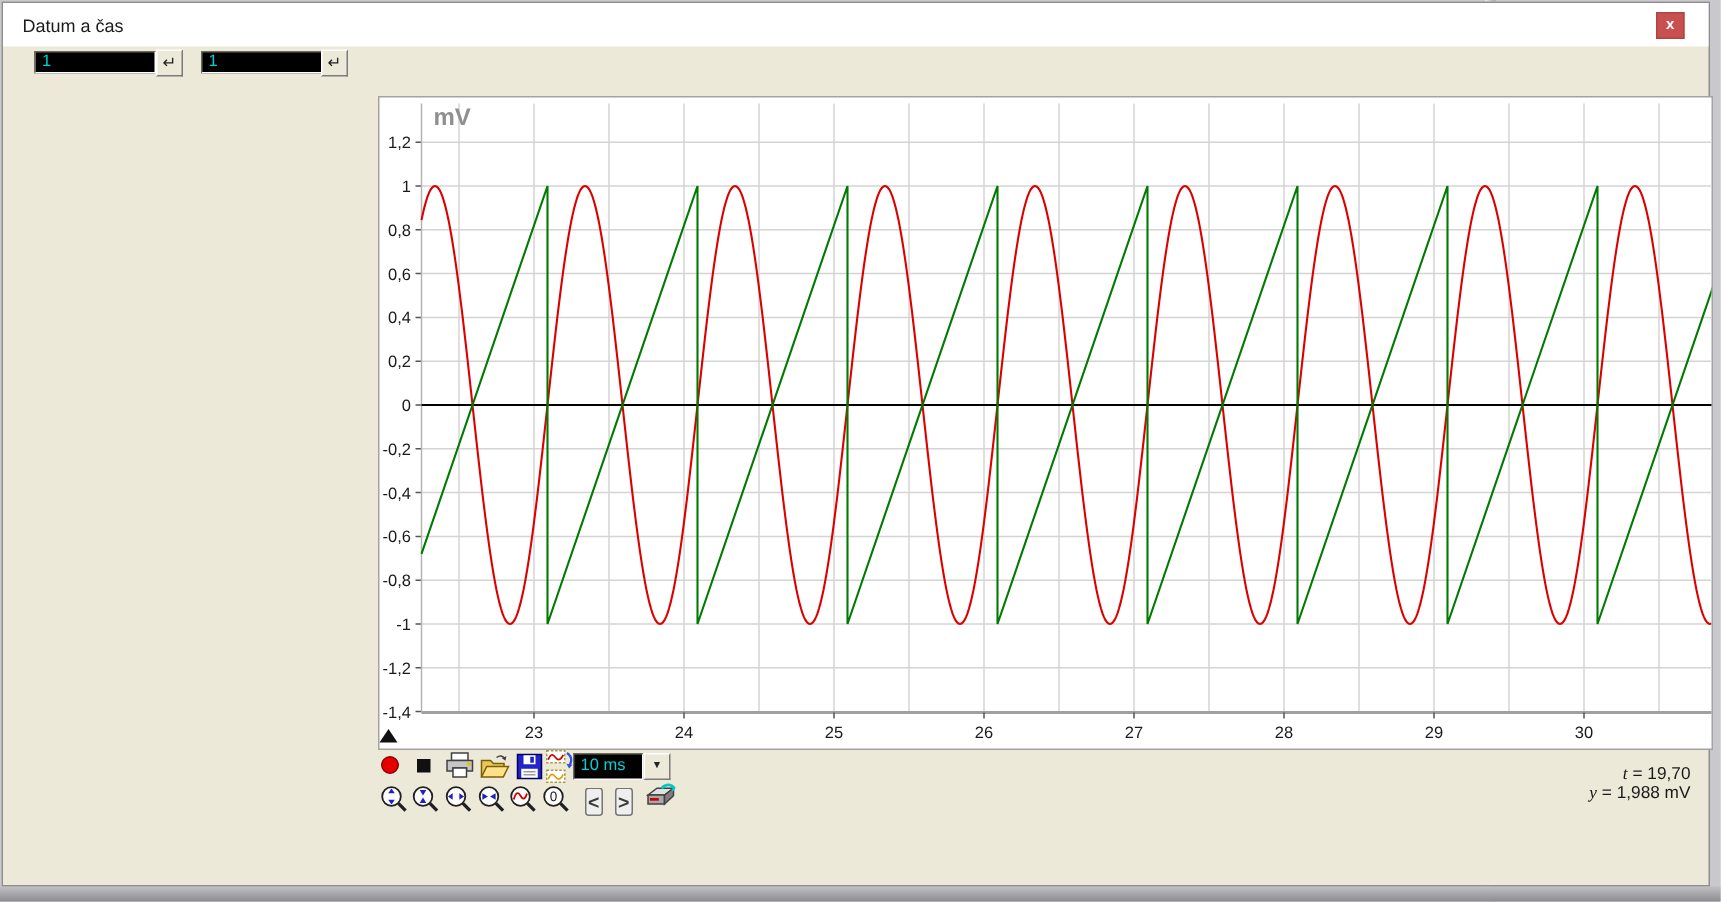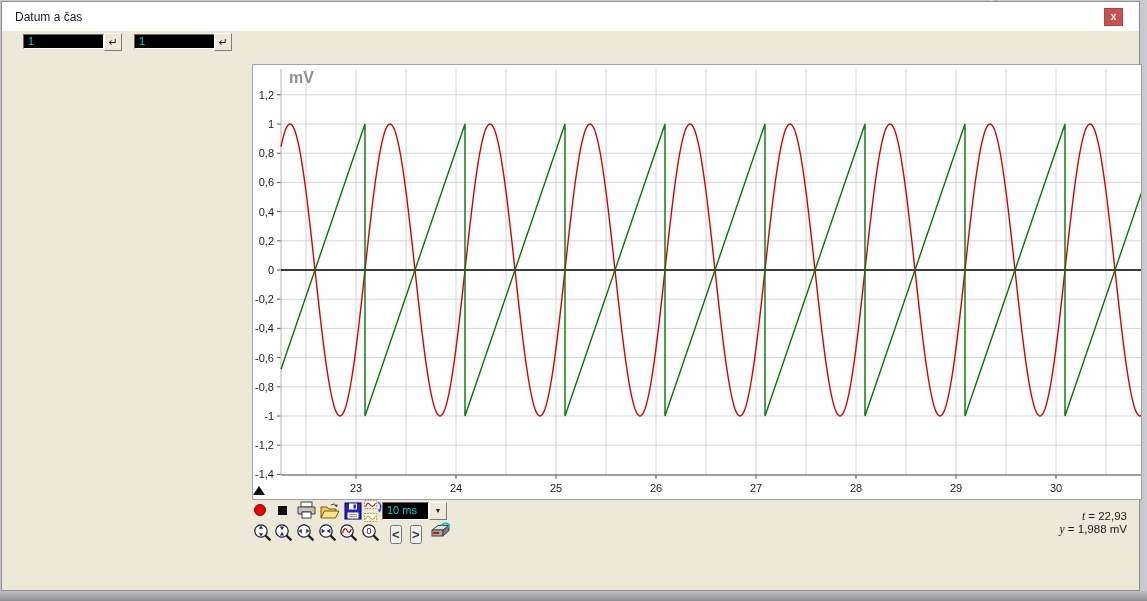--- a/index.html
+++ b/index.html
@@ -278,21 +278,21 @@
         <rect x="3" y="9" width="11" height="6" fill="#a8a8a8" stroke="#404040"></rect>
         <path d="M14 9 L20 4.5 V9.5 L14 15 Z" fill="#7e7e7e" stroke="#404040"></path>
         <rect x="4.2" y="11" width="6" height="1.8" fill="#d00000"></rect>
         <path d="M12 4.5 q3.5 -3.5 7 -1.5 q2.5 1.5 0 3" fill="none" stroke="#00c8c8" stroke-width="1.8"></path>
       </svg>
     </button>
 
     <div class="status">
       <div>
         <i>t</i>
-        <span>= 22,93</span>
+        <span>= 19,70</span>
       </div>
       <div>
         <i>y</i>
         <span>= 1,988 mV</span>
       </div>
     </div>
   </div>
 </div>
 
 </body></html>

